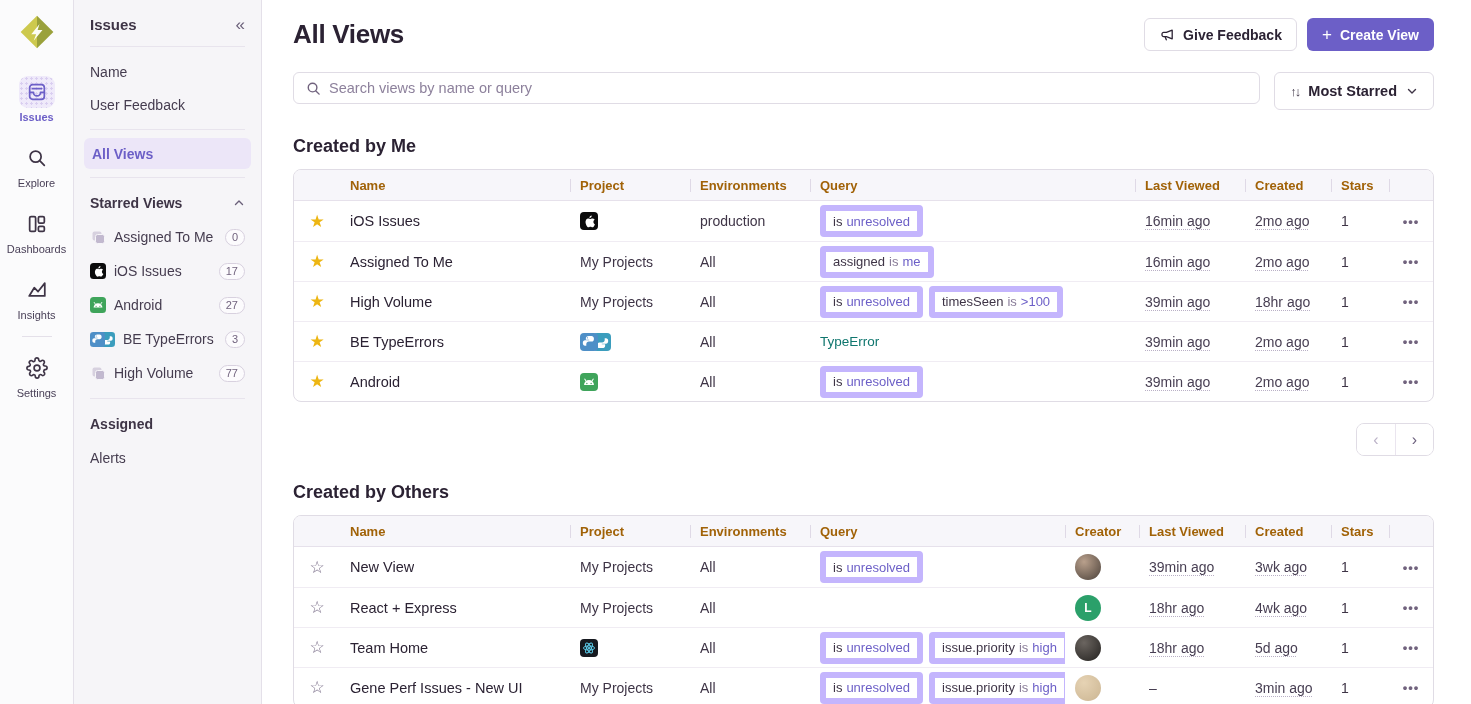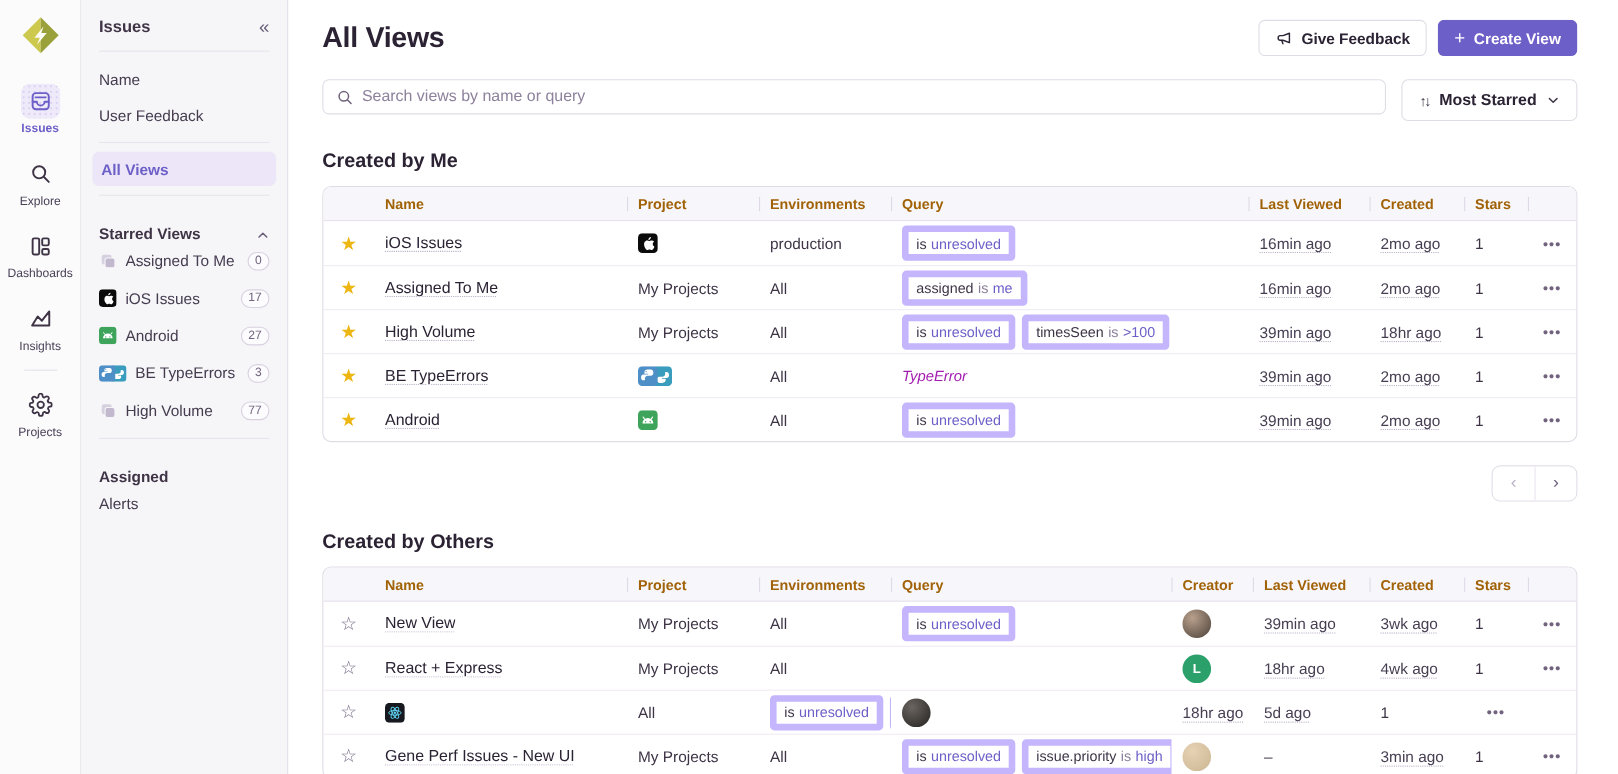--- a/index.html
+++ b/index.html
@@ -23,21 +23,21 @@
   .rail-item.active .rail-label{color:#6C5FC7;font-weight:700;}
   .rail-divider{width:30px;height:1px;background:#E4E0E9;margin:-4px 0;}
   
   .sidebar{width:188px;flex:none;background:#F6F5F8;border-right:1px solid #E4E0E9;padding-top:10px;}
   .sb-head{display:flex;align-items:center;justify-content:space-between;padding:0 16px;height:28px;}
   .sb-title{font-size:15px;font-weight:700;color:#3E3446;}
   .collapse{font-size:17px;color:#6A5F79;cursor:pointer;line-height:1;}
   .sb-divider{height:1px;background:#E8E4ED;margin:8px 16px;}
   .sb-item{display:flex;align-items:center;gap:8px;padding:0 16px;height:33px;font-size:14px;color:#453C4F;cursor:pointer;}
   .sb-item.active{margin:0 10px;padding:0 8px;height:31px;border-radius:6px;background:#ECE6F8;color:#6C5FC7;font-weight:700;}
-  .sb-section-head{display:flex;align-items:flex-end;justify-content:space-between;padding:0 16px;height:34px;cursor:pointer;}
+  .sb-section-head{display:flex;align-items:center;justify-content:space-between;padding:0 16px;height:34px;cursor:pointer;}
   .sb-section-title{font-size:14px;font-weight:700;color:#3E3446;}
   .sb-star-item{display:flex;align-items:center;gap:8px;padding:0 16px;height:34px;font-size:14px;color:#453C4F;cursor:pointer;}
   .sb-star-item .lbl{flex:1;white-space:nowrap;overflow:hidden;text-overflow:ellipsis;}
   .count-badge{font-size:11px;color:#71637E;border:1px solid #D8D1DF;border-radius:10px;padding:0 6px;height:17px;line-height:15px;background:#FCFBFD;flex:none;}
   .proj-icon{display:inline-flex;flex:none;line-height:0;}
   .pair{display:inline-flex;}
   .pair .proj-icon+.proj-icon{margin-left:-5px;}
   .pair .proj-icon:first-child{position:relative;z-index:2;}
   
   .main{flex:1;padding:18px 37px 0 31px;min-width:0;}
@@ -67,21 +67,21 @@
   .td{display:flex;align-items:center;padding-left:10px;min-width:0;font-size:14px;color:#3E3446;}
   .td.center{justify-content:center;padding-left:0;}
   .star{font-size:17px;line-height:1;cursor:pointer;}
   .star.filled{color:#EDB613;}
   .star.outline{color:#7A6E89;}
   .name-link{color:#2B2233;font-size:14.5px;cursor:pointer;white-space:nowrap;overflow:hidden;text-overflow:ellipsis;
     text-decoration:underline dotted;text-decoration-color:#B9B0C6;text-decoration-thickness:1px;text-underline-offset:3px;}
   .query-cell{gap:6px;overflow:hidden;flex-wrap:nowrap;padding-right:2px;}
   .qtag{display:inline-flex;gap:4px;align-items:center;border:6px solid #c4b5fd;border-radius:4px;padding:2.5px 7px;background:#fff;font-size:13px;white-space:nowrap;flex:none;}
   .qtag .k{color:#3E3446;} .qtag .o{color:#8A7D99;} .qtag .v{color:#6C5FC7;}
-  .qtext{font-size:13.5px;color:#a21caf;white-space:nowrap;font-style:italic;}
+  .qtext{font-size:13.5px;color:#0f766e;white-space:nowrap;}
   .time{color:#473E52;white-space:nowrap;cursor:default;
     text-decoration:underline dotted;text-decoration-color:#B9B0C6;text-decoration-thickness:1px;text-underline-offset:3px;}
   .time.plain{text-decoration:none;}
   .dots{background:none;border:none;color:#71637E;font-size:13px;font-weight:700;letter-spacing:1px;cursor:pointer;font-family:inherit;}
   .avatar{width:26px;height:26px;border-radius:50%;flex:none;display:flex;align-items:center;justify-content:center;font-size:12px;font-weight:700;color:#fff;}
   .pager{display:flex;justify-content:flex-end;margin-top:21px;}
   .pager-group{display:inline-flex;border:1px solid #E0DCE5;border-radius:8px;overflow:hidden;background:#fff;}
   .pager-btn{width:38px;height:31px;display:flex;align-items:center;justify-content:center;background:#fff;border:none;cursor:pointer;font-size:16px;font-family:inherit;}
   .pager-btn.next{border-left:1px solid #EAE5EF;}
   .pager-btn.prev{color:#BCB3C8;}
@@ -137,21 +137,21 @@
     <span class="rail-label">Insights</span>
       </div>
       <div class="rail-divider"></div>
       <div class="rail-item">
         <span class="rail-icon-box">
           <span style="line-height:0"><svg width="22" height="22" viewBox="0 0 24 24" fill="none" stroke="#3E3446" stroke-width="1.8" stroke-linecap="round" stroke-linejoin="round">
               <circle cx="12" cy="12" r="3.2"></circle>
               <path d="M19.4 15a1.6 1.6 0 0 0 .32 1.76l.06.06a2 2 0 1 1-2.83 2.83l-.06-.06a1.6 1.6 0 0 0-1.76-.32 1.6 1.6 0 0 0-1 1.47V21a2 2 0 1 1-4 0v-.09a1.6 1.6 0 0 0-1-1.47 1.6 1.6 0 0 0-1.76.32l-.06.06a2 2 0 1 1-2.83-2.83l.06-.06a1.6 1.6 0 0 0 .32-1.76 1.6 1.6 0 0 0-1.47-1H3a2 2 0 1 1 0-4h.09a1.6 1.6 0 0 0 1.47-1 1.6 1.6 0 0 0-.32-1.76l-.06-.06a2 2 0 1 1 2.83-2.83l.06.06a1.6 1.6 0 0 0 1.76.32h.01a1.6 1.6 0 0 0 1-1.47V3a2 2 0 1 1 4 0v.09a1.6 1.6 0 0 0 1 1.47 1.6 1.6 0 0 0 1.76-.32l.06-.06a2 2 0 1 1 2.83 2.83l-.06.06a1.6 1.6 0 0 0-.32 1.76v.01a1.6 1.6 0 0 0 1.47 1H21a2 2 0 1 1 0 4h-.09a1.6 1.6 0 0 0-1.47 1z"></path>
             </svg></span>
         </span>
-    <span class="rail-label">Projects</span>
+    <span class="rail-label">Settings</span>
       </div>
     </div>
 </nav>
 
 <aside class="sidebar">
   <div class="sb-head">
     <span class="sb-title">Issues</span>
     <span class="collapse">«</span>
   </div>
   <div class="sb-divider"></div>
@@ -552,20 +552,23 @@
        <div class="td">1</div>
        <div class="td center">
          <button class="dots">•••</button>
        </div>
           </div>
           <div class="tr">
             <div class="td center">
          <span class="star outline">☆</span>
        </div>
        <div class="td">
+         <a class="name-link">Team Home</a>
+       </div>
+       <div class="td">
               <span class="proj-icon">
                 <svg width="18" height="18" viewBox="0 0 16 16">
                   <rect width="16" height="16" rx="3.5" fill="#16191F"></rect>
                   <g stroke="#5ED3F3" fill="none" stroke-width="0.8">
                     <ellipse cx="8" cy="8" rx="5" ry="1.9"></ellipse>
                     <ellipse cx="8" cy="8" rx="5" ry="1.9" transform="rotate(60 8 8)"></ellipse>
                     <ellipse cx="8" cy="8" rx="5" ry="1.9" transform="rotate(120 8 8)"></ellipse>
                   </g>
                   <circle cx="8" cy="8" r="1" fill="#5ED3F3"></circle>
                 </svg>

